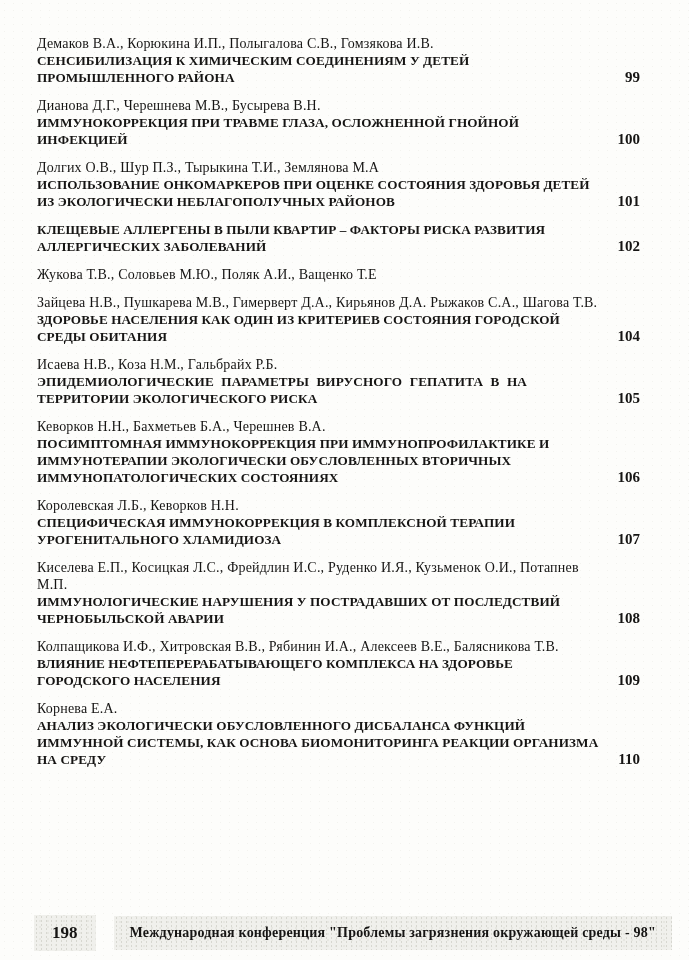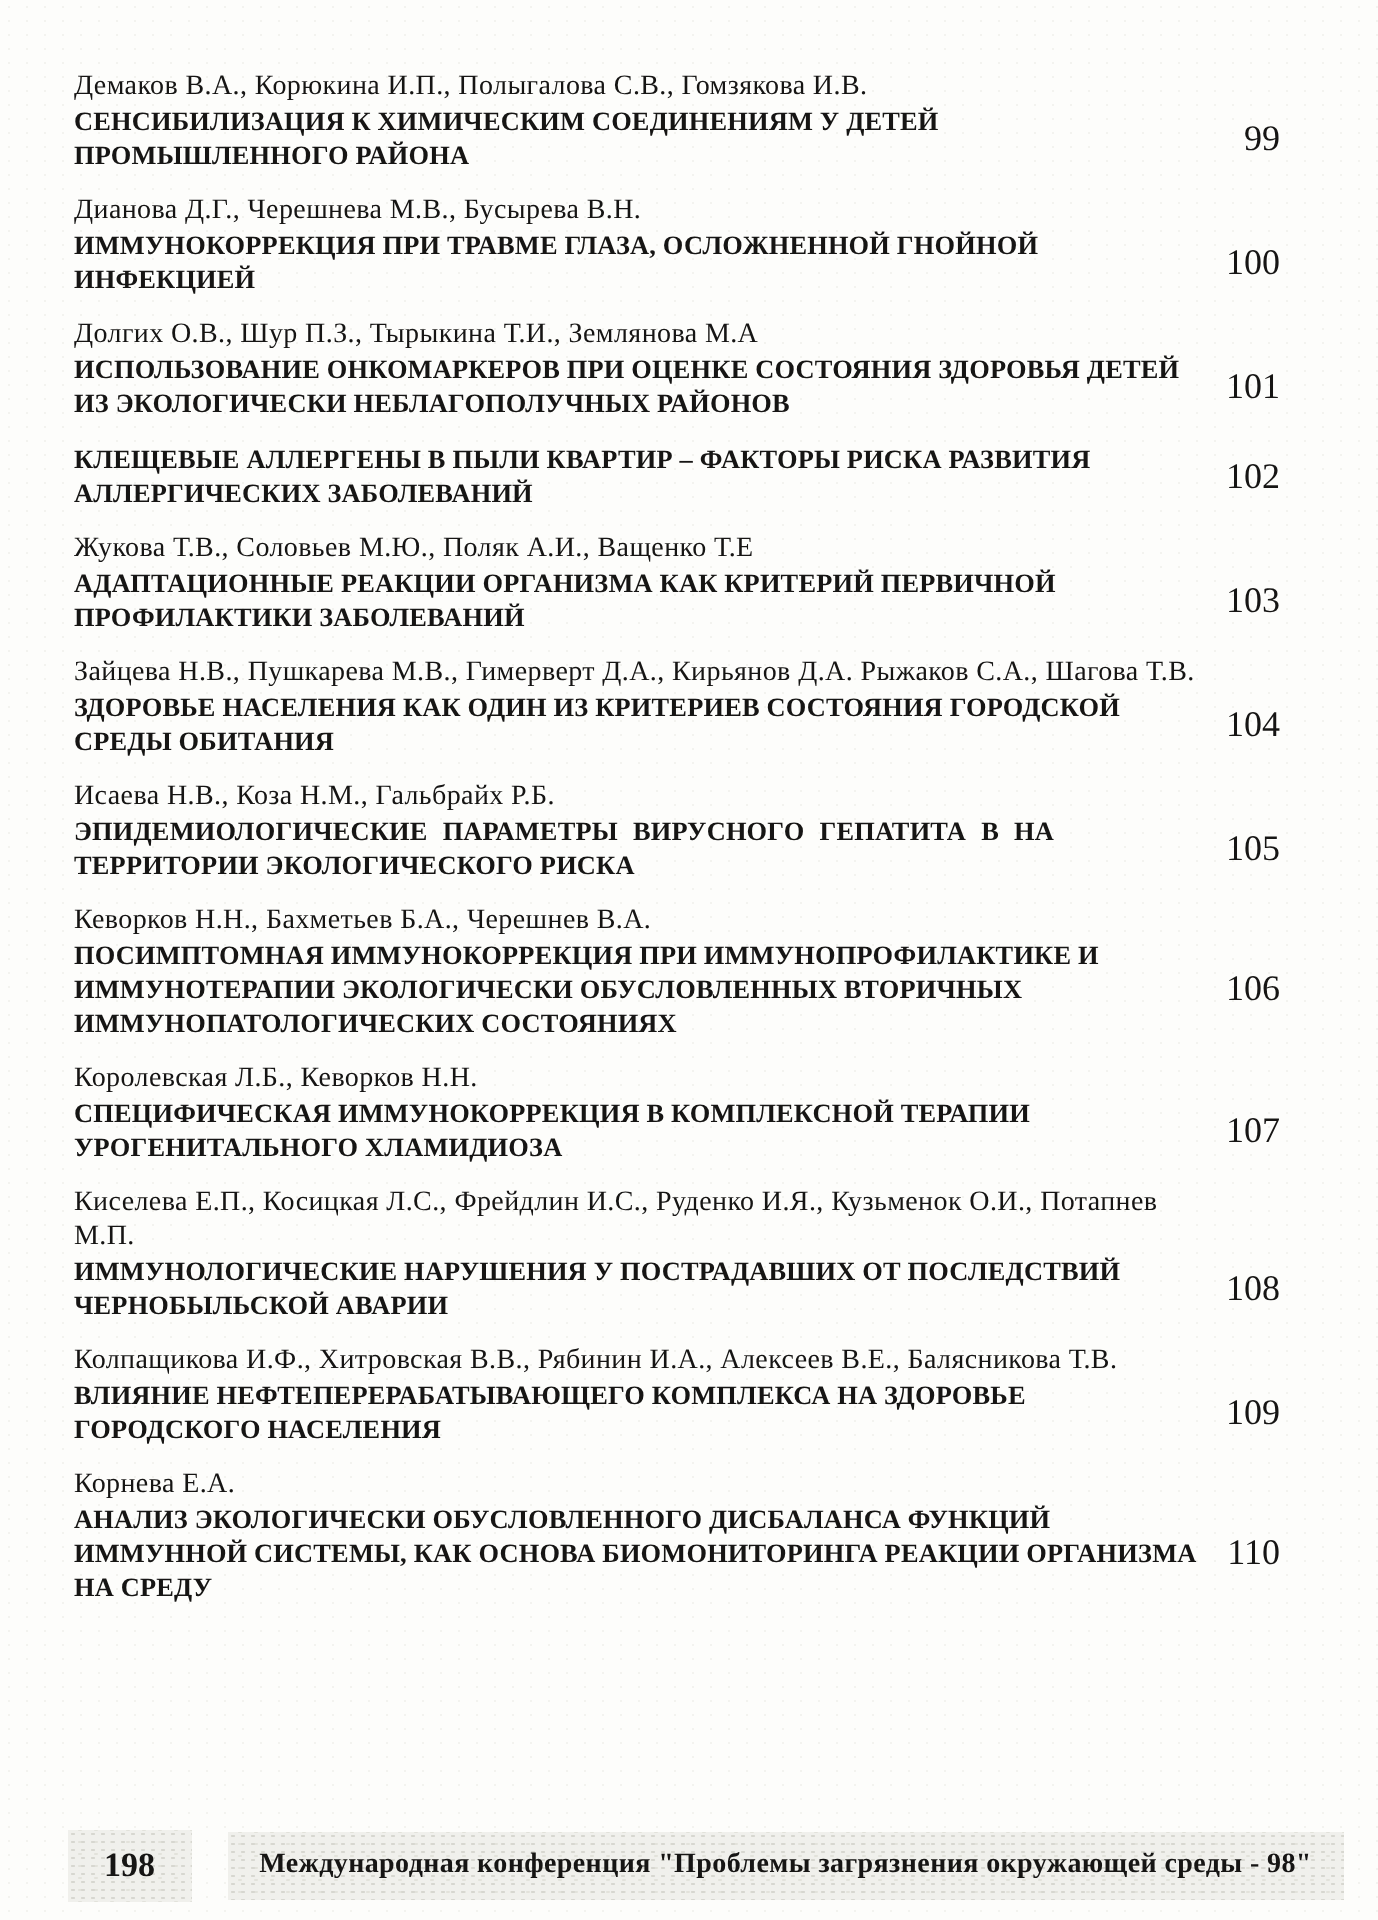--- a/index.html
+++ b/index.html
@@ -23,37 +23,37 @@
   }
   .entry { margin-bottom: 11px; }
   .authors {
     font-size: 14px;
     line-height: 17px;
     max-width: 562px;
     letter-spacing: 0.2px;
   }
   .title-row {
     display: flex;
-    align-items: center;
+    align-items: flex-end;
   }
   .title {
     font-weight: bold;
     font-size: 13.2px;
     line-height: 17px;
     max-width: 565px;
     flex: 0 1 auto;
     letter-spacing: 0.1px;
   }
   .title.justify {
     text-align: justify;
     max-width: 490px;
   }
   .pagenum {
-    font-weight: normal;
-    font-size: 18px;
+    font-weight: bold;
+    font-size: 15px;
     line-height: 17px;
     margin-left: auto;
     padding-left: 10px;
     white-space: nowrap;
   }
   .footer {
     position: absolute;
     left: 0; top: 882px;
     width: 689px;
     display: flex;
@@ -117,24 +117,20 @@
 
     <div class="entry">
       <div class="title-row">
         <div class="title">КЛЕЩЕВЫЕ АЛЛЕРГЕНЫ В ПЫЛИ КВАРТИР – ФАКТОРЫ РИСКА РАЗВИТИЯ АЛЛЕРГИЧЕСКИХ ЗАБОЛЕВАНИЙ</div>
         <div class="pagenum">102</div>
       </div>
     </div>
 
     <div class="entry">
       <div class="authors">Жукова Т.В., Соловьев М.Ю., Поляк А.И., Ващенко Т.Е</div>
-      <div class="title-row">
-        <div class="title">АДАПТАЦИОННЫЕ РЕАКЦИИ ОРГАНИЗМА КАК КРИТЕРИЙ ПЕРВИЧНОЙ ПРОФИЛАКТИКИ ЗАБОЛЕВАНИЙ</div>
-        <div class="pagenum">103</div>
-      </div>
     </div>
 
     <div class="entry">
       <div class="authors">Зайцева Н.В., Пушкарева М.В., Гимерверт Д.А., Кирьянов Д.А. Рыжаков С.А., Шагова Т.В.</div>
       <div class="title-row">
         <div class="title">ЗДОРОВЬЕ НАСЕЛЕНИЯ КАК ОДИН ИЗ КРИТЕРИЕВ СОСТОЯНИЯ ГОРОДСКОЙ СРЕДЫ ОБИТАНИЯ</div>
         <div class="pagenum">104</div>
       </div>
     </div>
 

